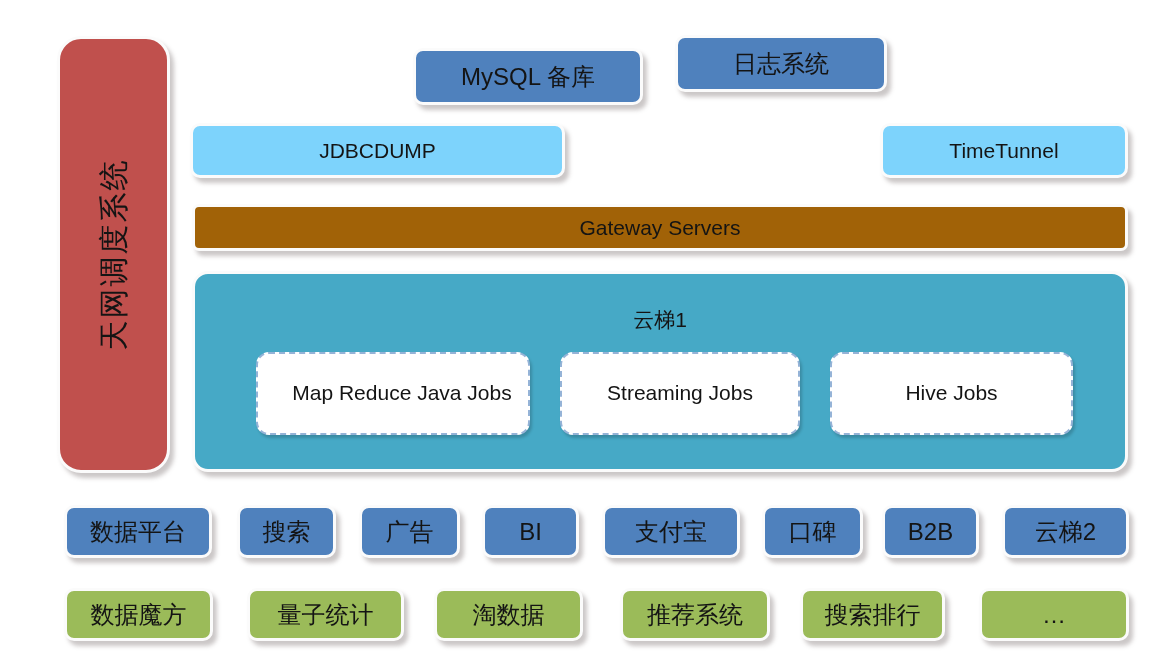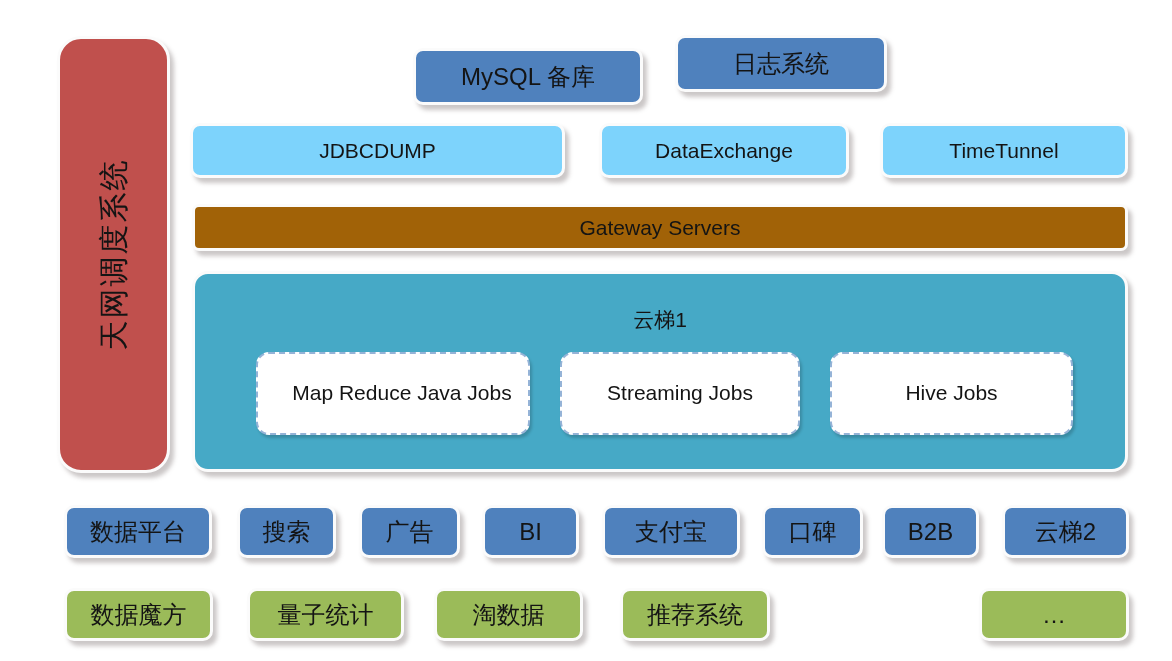--- a/index.html
+++ b/index.html
@@ -90,21 +90,20 @@
 <div class="canvas">
 
   <div class="vbar red">
     <span>天网调度系统</span>
   </div>
 
   <div class="box blue row1" style="left:413px; top:48px; width:230px; height:57px;">MySQL 备库</div>
   <div class="box blue row1" style="left:675px; top:35px; width:212px; height:57px;">日志系统</div>
 
   <div class="box purple row2" style="left:190px; top:123px; width:375px; height:55px;">JDBCDUMP</div>
-  <div class="box purple row2" style="left:599px; top:123px; width:250px; height:55px;">DataExchange</div>
   <div class="box purple row2" style="left:880px; top:123px; width:248px; height:55px;">TimeTunnel</div>
 
   <div class="box orange gateway" style="left:192px; top:204px; width:936px; height:47px;">Gateway Servers</div>
 
   <div class="box teal cluster" style="left:192px; top:271px; width:936px; height:201px;">
     <div class="cluster-title">云梯1</div>
     <div class="job" style="left:61px; width:274px;padding-left:32px;">Map Reduce Java Jobs</div>
     <div class="job" style="left:365px; width:240px;">Streaming Jobs</div>
     <div class="job" style="left:635px; width:243px;">Hive Jobs</div>
   </div>
@@ -115,15 +114,16 @@
   <div class="box blue consumer" style="left:482px; top:505px; width:97px; height:53px;">BI</div>
   <div class="box blue consumer" style="left:602px; top:505px; width:138px; height:53px;">支付宝</div>
   <div class="box blue consumer" style="left:762px; top:505px; width:101px; height:53px;">口碑</div>
   <div class="box blue consumer" style="left:882px; top:505px; width:97px; height:53px;">B2B</div>
   <div class="box blue consumer" style="left:1002px; top:505px; width:127px; height:53px;">云梯2</div>
 
   <div class="box green product" style="left:64px; top:588px; width:149px; height:53px;">数据魔方</div>
   <div class="box green product" style="left:247px; top:588px; width:157px; height:53px;">量子统计</div>
   <div class="box green product" style="left:434px; top:588px; width:149px; height:53px;">淘数据</div>
   <div class="box green product" style="left:620px; top:588px; width:150px; height:53px;">推荐系统</div>
+  <div class="box green product" style="left:800px; top:588px; width:145px; height:53px;">搜索排行</div>
   <div class="box green product" style="left:979px; top:588px; width:150px; height:53px;">…</div>
 
 </div>
 
 </body></html>

